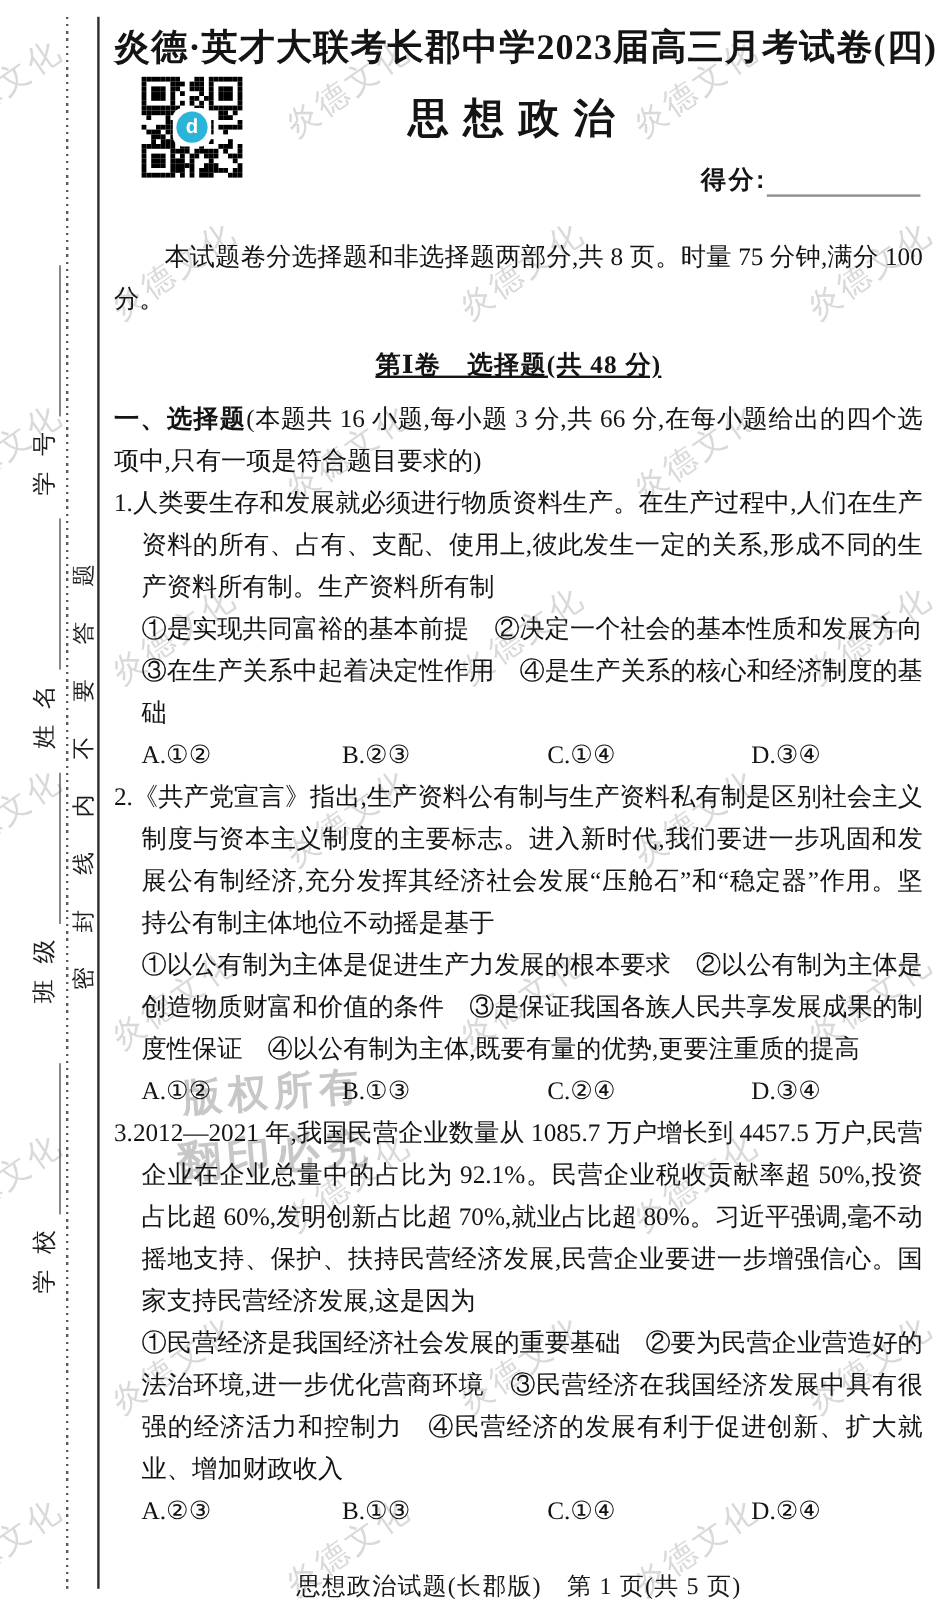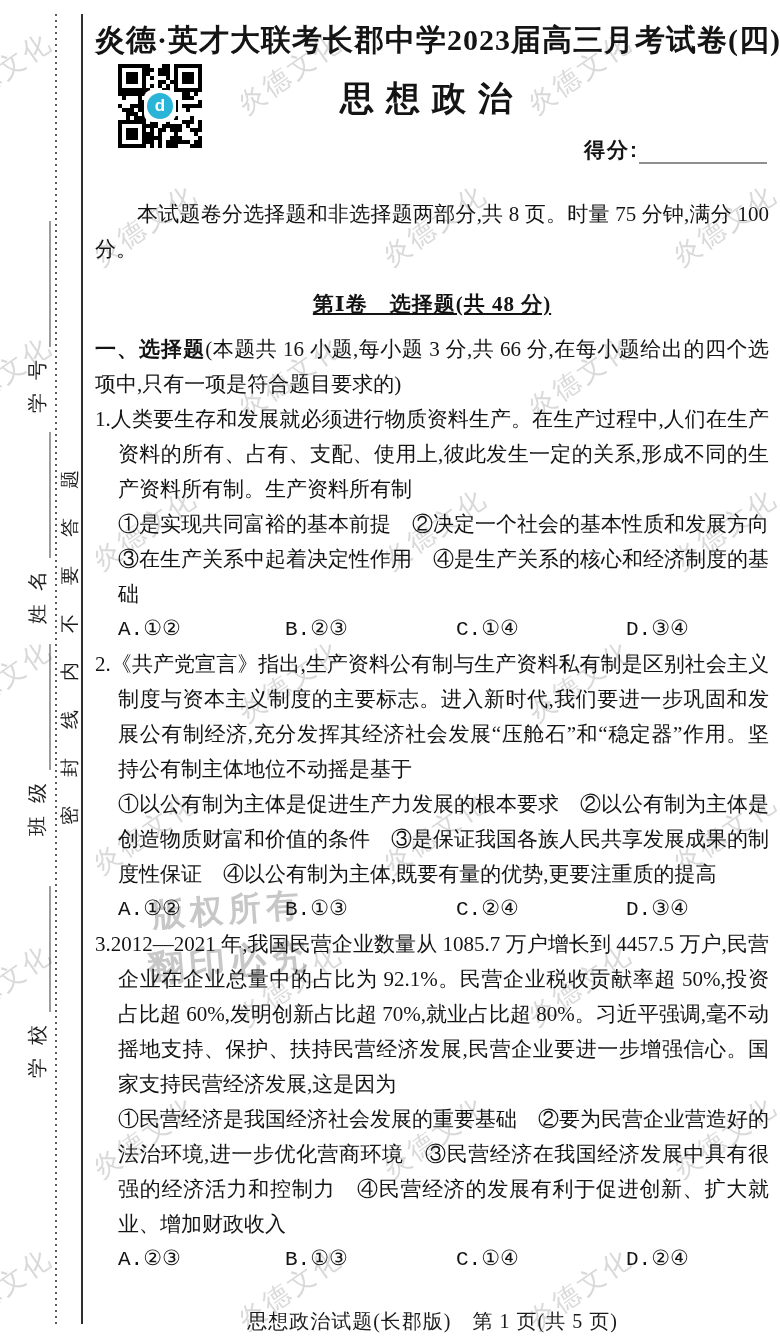--- a/index.html
+++ b/index.html
@@ -93,21 +93,21 @@
   .content p{margin:0;font-size:21px;line-height:35px;text-align:justify;}
   .intro{margin-top:15px !important;text-indent:2em;}
   .section-title{
     margin-top:20px !important;text-align:center !important;
     font-weight:bold;font-size:22px;letter-spacing:1px;line-height:38px;text-decoration:underline;
   }
   .instruction{margin-top:10px !important;}
   .instruction .lead{font-weight:bold;letter-spacing:.5px;}
   .qstem{padding-left:23px;text-indent:-23px;}
   .qitems{padding-left:23px;}
-  .opts{display:flex;padding-left:23px;font-size:21px;line-height:35px;font-family:Liberation Mono, monospace;}
+  .opts{display:flex;padding-left:23px;font-size:21px;line-height:35px;}
   .opts .opt0{width:167px;}
   .opts .opt1{width:171px;}
   .opts .opt2{width:170px;}
   .opts .opt3{flex:1;}
   .page-footer{
     position:absolute;left:95px;right:10px;bottom:9px;z-index:2;
     text-align:center;font-size:20px;letter-spacing:1px;color:#1a1a1a;
   }
 </style>
 </head>

